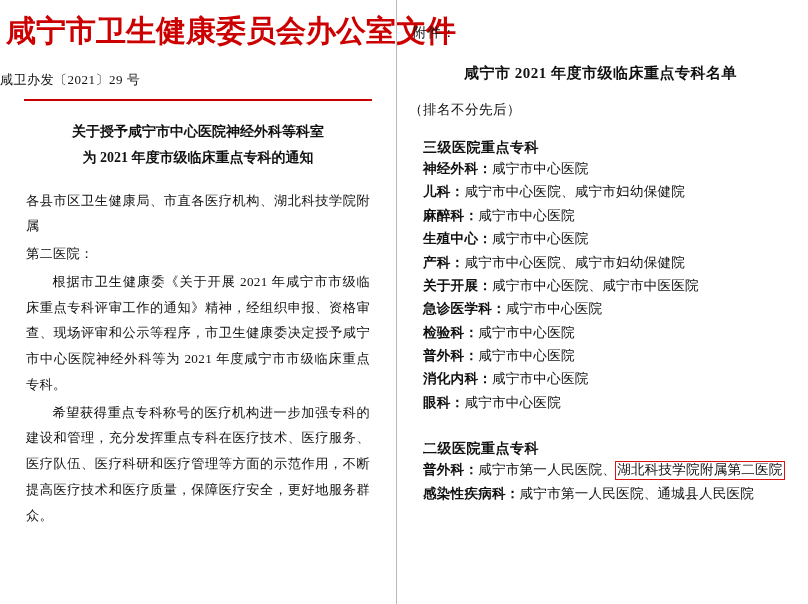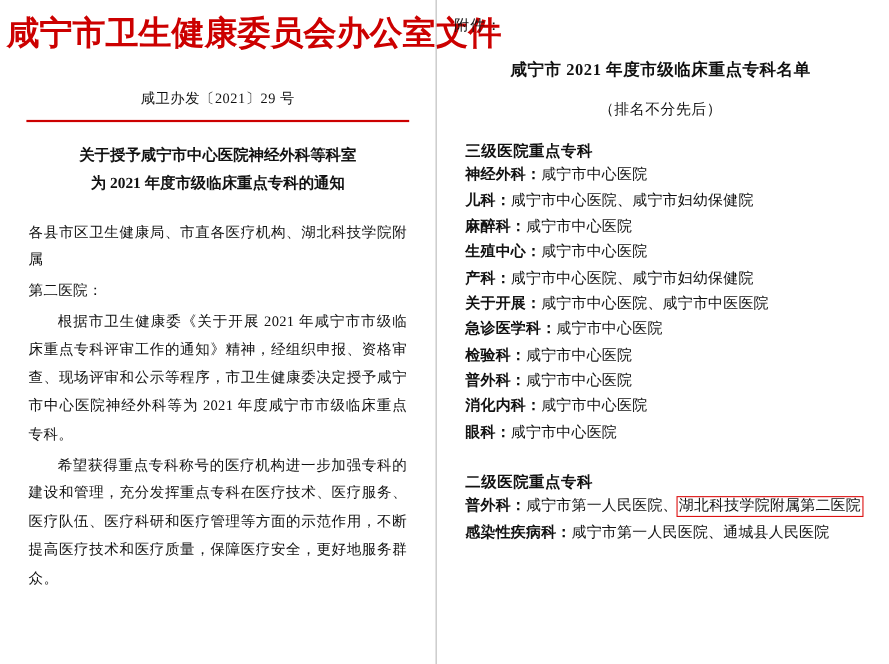--- a/index.html
+++ b/index.html
@@ -45,23 +45,23 @@
     font-family: "Liberation Serif", "DejaVu Serif", serif;
     font-weight: bold;
     font-size: 30px;
     letter-spacing: 0px;
     margin: 14px 0 0 0;
     padding: 0 6px;
     line-height: 1.15;
     white-space: nowrap;
   }
   .doc-number {
-    text-align: center;
+    text-align: left;
     font-size: 13px;
-    margin-top: 32px;
+    margin-top: 22px;
     letter-spacing: 0.5px;
   }
   .red-rule {
     margin: 10px 24px 0 24px;
     height: 2px;
     background: #cc0000;
   }
   .doc-title {
     text-align: center;
     font-weight: bold;
@@ -85,36 +85,36 @@
   }
 
   
   .right {
     position: absolute;
     left: 397px;
     top: 0;
     width: 411px;
     height: 428px;
     box-sizing: border-box;
-    padding: 14px 16px 0 12px;
+    padding: 24px 16px 0 12px;
   }
   .attach-label {
     font-size: 13.5px;
     margin-left: 4px;
     letter-spacing: 1px;
   }
   .attach-title {
     text-align: center;
     font-weight: bold;
     font-size: 15px;
     margin-top: 22px;
     letter-spacing: 0.5px;
   }
   .attach-subtitle {
-    text-align: center;
+    text-align: left;
     font-size: 13.5px;
     margin-top: 18px;
     letter-spacing: 0.5px;
   }
   .section-head {
     font-weight: bold;
     font-size: 14px;
     margin-top: 20px;
     margin-left: 14px;
     letter-spacing: 0.5px;

